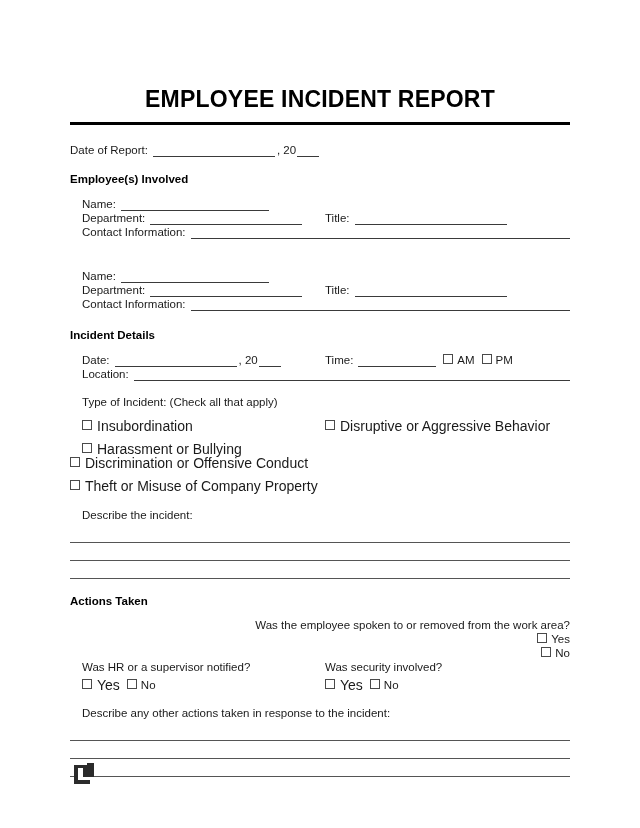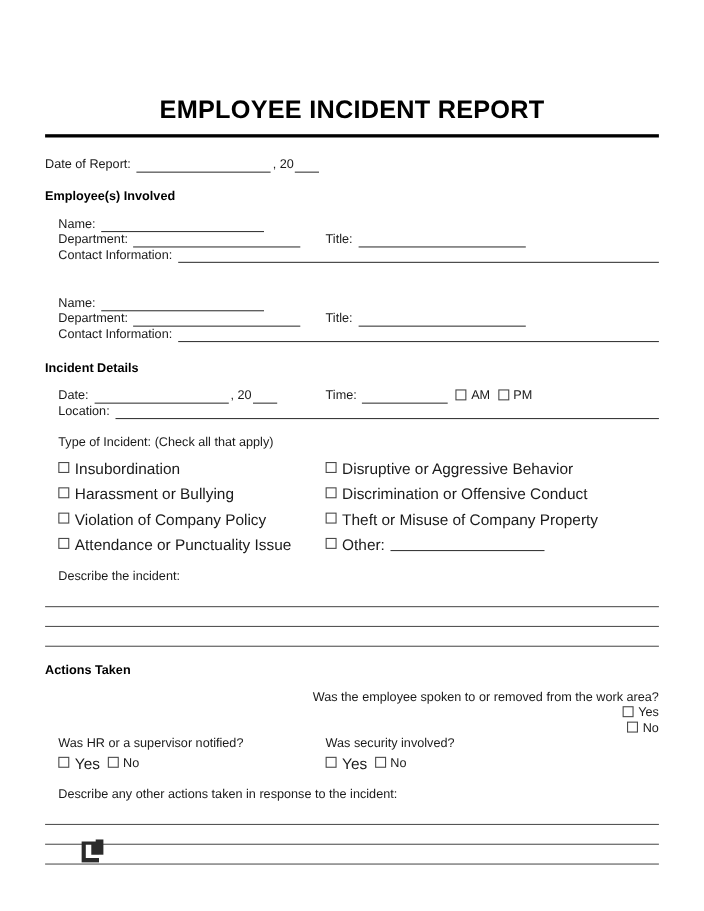--- a/index.html
+++ b/index.html
@@ -13,21 +13,21 @@
     font-family: "Liberation Sans", sans-serif;
     color: #1a1a1a;
     overflow: hidden;
   }
 
   .page {
     position: relative;
     width: 640px;
     height: 828px;
     box-sizing: border-box;
-    padding: 0 41px;
+    padding: 0 70px;
   }
 
   
   .doc-title {
     text-align: center;
     font-size: 23px;
     font-weight: bold;
     letter-spacing: 0.2px;
     margin: 0;
     padding-top: 86px;
@@ -84,21 +84,21 @@
 
   
   .mt-18 { margin-top: 18px; }
   .mt-16 { margin-top: 16px; }
   .mt-15 { margin-top: 15px; }
   .mt-14 { margin-top: 14px; }
   .mt-13 { }
   .mt-12 { margin-top: 12px; }
   .mt-11 { margin-top: 11px; flex-direction: column; }
   .mt-10 { margin-top: 10px; }
-  .mt-9  { margin-top: 9px; }
+  .mt-9  { margin-top: 9px; flex-direction: column; }
   .mt-4  { margin-top: 4px; }
   .mt-30 { margin-top: 30px; }
 
   
   .cols {
     display: flex;
   }
   .col-left {
     width: 255px;
     flex: none;
@@ -279,49 +279,28 @@
     </div>
     <div class="col-right">
       <div class="cb-row">
         <span class="cb"></span>
         <span>Discrimination or Offensive Conduct</span>
       </div>
     </div>
   </div>
 
   <div class="cols mt-9">
-    <div class="col-left">
-      <div class="cb-row indent">
-        <span class="cb"></span>
-        <span>Violation of Company Policy</span>
-      </div>
-    </div>
     <div class="col-right">
       <div class="cb-row">
         <span class="cb"></span>
         <span>Theft or Misuse of Company Property</span>
       </div>
     </div>
   </div>
 
-  <div class="cols mt-9">
-    <div class="col-left">
-      <div class="cb-row indent">
-        <span class="cb"></span>
-        <span>Attendance or Punctuality Issue</span>
-      </div>
-    </div>
-    <div class="col-right">
-      <div class="cb-row">
-        <span class="cb"></span>
-        <span>Other:</span>
-        <span class="fill w-other"></span>
-      </div>
-    </div>
-  </div>
 
   <div class="row mt-15 indent">
     <span class="lbl">Describe the incident:</span>
   </div>
   <div class="lines">
     <div class="line"></div>
     <div class="line"></div>
     <div class="line"></div>
   </div>
 

